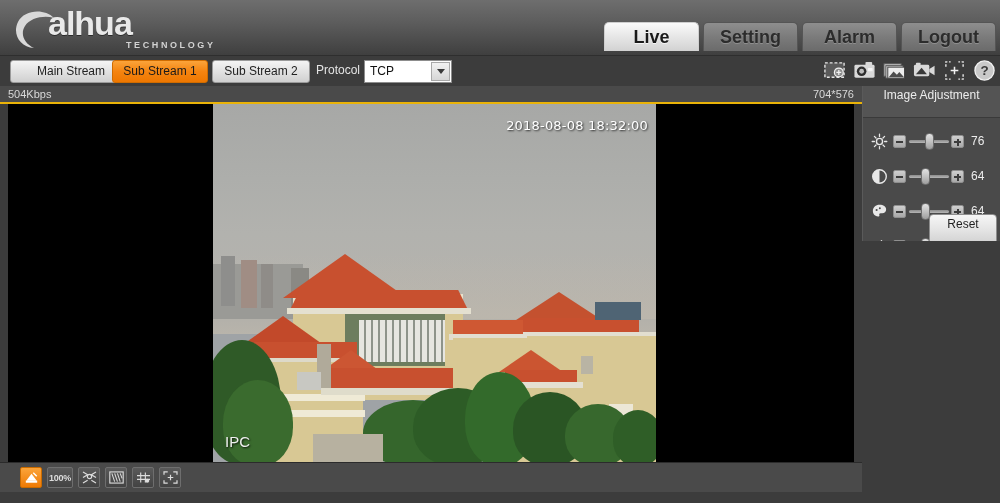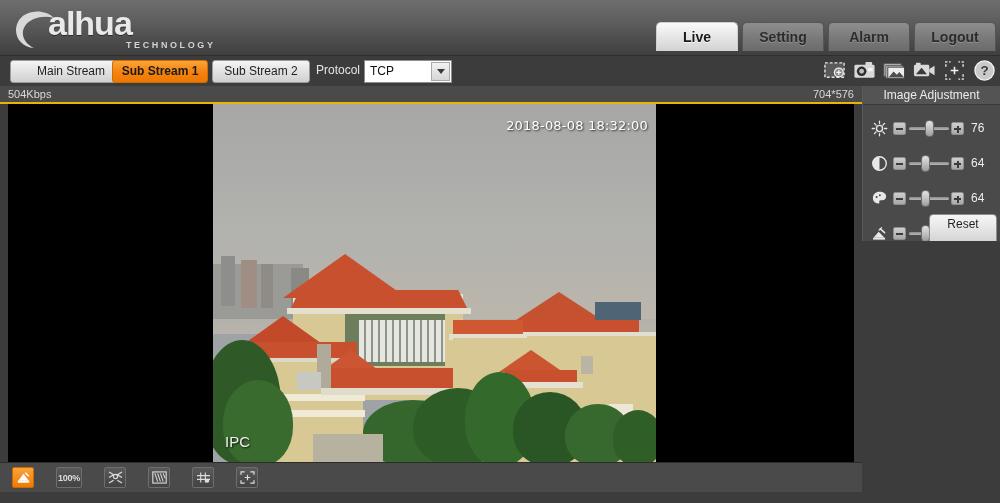--- a/index.html
+++ b/index.html
@@ -28,22 +28,22 @@
     position: absolute; left: 118px; top: 36px;
     font-size: 9px; letter-spacing: 2.6px; color: #d2d2d2; font-weight: bold;
   }
   .logo-swirl {
     position: absolute; left: 6px; top: 6px; width: 44px; height: 40px;
   }
 
   
   .navtabs { position: absolute; right: 4px; top: 22px; display: flex; gap: 4px; }
   .navtab {
-    width: 82px; height: 29px; line-height: 28px; text-align: center;
-    font-size: 14px; font-weight: bold; color: #2c2c2c;
+    width: 95px; height: 29px; line-height: 28px; text-align: center;
+    font-size: 18px; font-weight: bold; color: #2c2c2c;
     border-radius: 5px 5px 0 0;
     background: linear-gradient(to bottom, #8e8e8e 0%, #7b7b7b 50%, #6b6b6b 100%);
     border: 1px solid #555; border-bottom: none;
     text-shadow: 0 1px 0 rgba(255,255,255,0.2);
     cursor: pointer;
   }
   .navtab.active {
     background: linear-gradient(to bottom, #fbfbfb 0%, #e6e6e6 50%, #d2d2d2 100%);
     color: #1a1a1a; border-color: #cfcfcf;
     text-shadow: 0 1px 0 rgba(255,255,255,0.7);
@@ -56,21 +56,21 @@
   }
   .btn-stream {
     position: absolute; top: 3px; height: 23px; line-height: 21px;
     font-size: 12px; text-align: center; color: #222;
     border: 1px solid #9a9a9a; border-radius: 3px;
     background: linear-gradient(to bottom, #f4f4f4 0%, #e2e2e2 50%, #d0d0d0 100%);
     cursor: pointer;
   }
   .btn-stream.active {
     background: linear-gradient(to bottom, #fba43a 0%, #f58410 50%, #ee7700 100%);
-    border-color: #d06c00; color: #1a1a1a; font-weight: bold;
+    border-color: #d06c00; color: #1a1a1a; font-weight: normal;
   }
   #btnMain { left: 10px; width: 122px; }
   #btnSub1 { left: 112px; width: 96px; }
   #btnSub2 { left: 212px; width: 98px; }
 
   .proto-label {
     position: absolute; left: 316px; top: 6px; font-size: 12px; color: #e4e4e4;
   }
   .proto-select {
     position: absolute; left: 364px; top: 3px; width: 88px; height: 23px;
@@ -129,41 +129,41 @@
   .sc { position: absolute; }
   .roof { background: #c8502f; }
   .wall { background: #d8c894; }
   .tree { background: #2f5a27; border-radius: 50% 50% 45% 45%; }
 
   
   .playerbar {
     position: absolute; left: 0; top: 462px; width: 862px; height: 30px;
     background: #4a4a4a; border-top: 1px solid #2b2b2b;
   }
-  .pb-icons { position: absolute; left: 12px; top: 4px; display: flex; gap: 22px; }
+  .pb-icons { position: absolute; left: 20px; top: 4px; display: flex; gap: 5px; }
   .pb-btn {
     width: 22px; height: 21px; border: 1px solid #6e6e6e; border-radius: 2px;
     background: linear-gradient(to bottom, #5a5a5a, #434343);
     display: flex; align-items: center; justify-content: center; cursor: pointer;
   }
   .pb-btn.active {
     background: linear-gradient(to bottom, #fba43a, #ef7a04);
     border-color: #c96b00;
   }
   .pb-btn.wide { width: 26px; }
   .pb-text { font-size: 9px; color: #ddd; font-weight: bold; letter-spacing: -.3px; }
 
   
   .rightpanel {
     position: absolute; left: 862px; top: 86px; width: 138px; height: 155px;
     background: #4a4a4a;
     border-left: 1px solid #5a5a5a;
   }
   .rp-title {
-    height: 19px; line-height: 19px; text-align: center;
+    height: 32px; line-height: 19px; text-align: center;
     font-size: 12px; color: #ececec; background: #545454;
     border-bottom: 1px solid #3a3a3a;
   }
   .adj-row { position: relative; height: 23px; margin-top: 12px; }
   .adj-icon { position: absolute; left: 8px; top: 3px; width: 17px; height: 17px; }
   .sq-btn {
     position: absolute; top: 5px; width: 13px; height: 13px;
     border: 1px solid #8f8f8f; border-radius: 2px;
     background: linear-gradient(to bottom, #cfcfcf, #a8a8a8);
     cursor: pointer;

